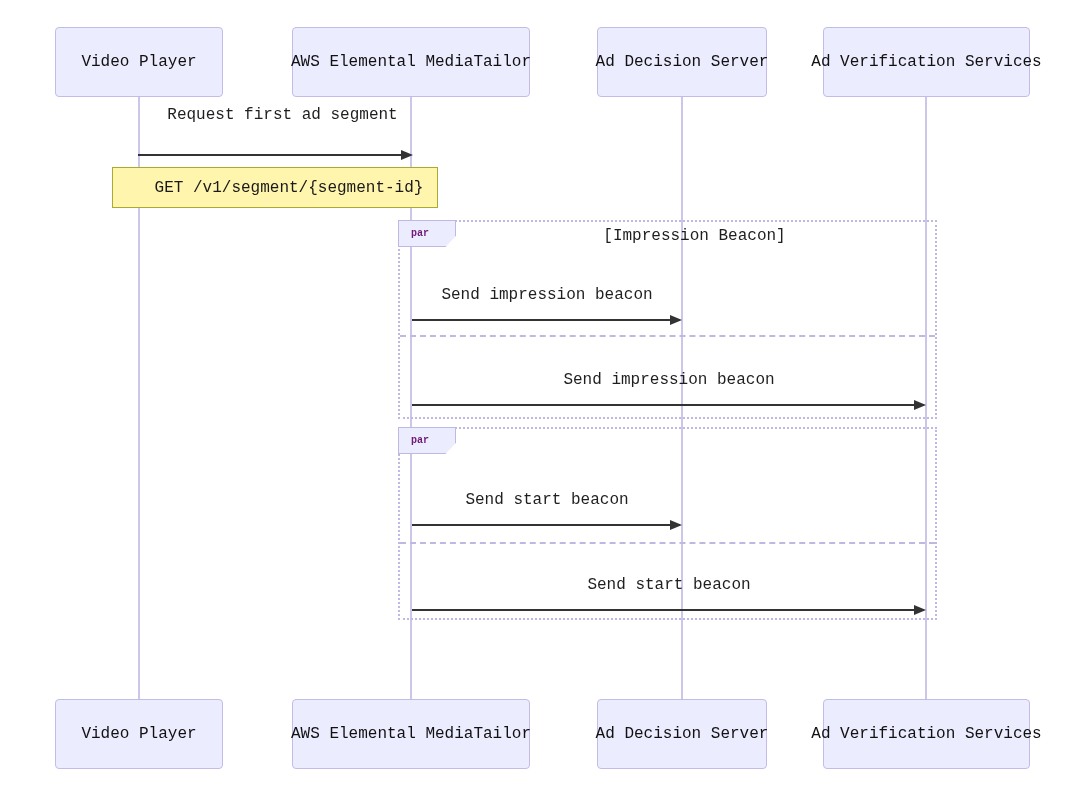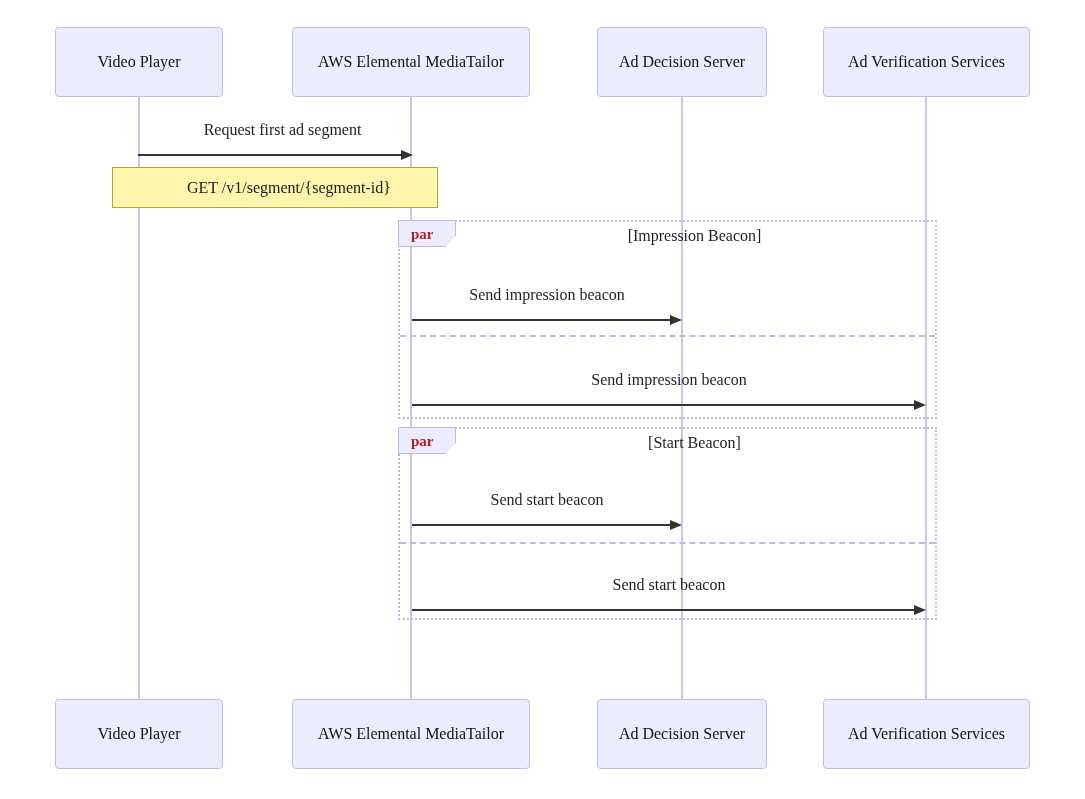--- a/index.html
+++ b/index.html
@@ -11,21 +11,21 @@
     --note-border:#AAAA33;
     --par-border:#BFB8E2;
     --arrow:#333333;
     --text:#1f1f1f;
   }
   html,body{margin:0;padding:0;background:var(--bg);}
   .diagram{
     position:relative;
     width:1085px;height:799px;
     background:var(--bg);
-    font-family:Liberation Serif, serif;
+    font-family:Liberation Mono, monospace;
     color:var(--text);
     overflow:hidden;
   }
   .lifeline{
     position:absolute;top:97px;height:603px;width:2px;
     background:var(--lifeline);
   }
   .actor{
     position:absolute;height:70px;
     background:var(--actor-fill);
@@ -67,21 +67,21 @@
     border:2px dotted var(--par-border);
     box-sizing:border-box;
     background:transparent;
   }
   .par-tag{
     position:absolute;top:-2px;left:-2px;
     width:58px;height:27px;
     background:var(--actor-fill);
     border:1px solid var(--par-border);
     clip-path:polygon(0 0,100% 0,100% 58%,82% 100%,0 100%);
-    font-weight:bold;font-size:15px;color:#b91c1c;
+    font-weight:bold;font-size:10px;color:#701a75;
     line-height:26px;padding-left:12px;
     box-sizing:border-box;
   }
   .par-condition{
     position:absolute;top:5px;left:58px;right:4px;
     text-align:center;font-size:16px;color:var(--text);
     white-space:nowrap;
   }
   .par-divider{
     position:absolute;left:0;right:0;height:0;
@@ -96,40 +96,39 @@
   <div class="lifeline" style="left:138px"></div>
   <div class="lifeline" style="left:410px"></div>
   <div class="lifeline" style="left:681px"></div>
   <div class="lifeline" style="left:925px"></div>
 
   <div class="actor" style="left:55px;top:27px;width:168px">Video Player</div>
   <div class="actor" style="left:292px;top:27px;width:238px">AWS Elemental MediaTailor</div>
   <div class="actor" style="left:597px;top:27px;width:170px">Ad Decision Server</div>
   <div class="actor" style="left:823px;top:27px;width:207px">Ad Verification Services</div>
 
-  <div class="msg-label" style="left:138px;top:121px;width:289px">Request first ad segment</div>
+  <div class="msg-label" style="left:138px;top:106px;width:289px">Request first ad segment</div>
   <div class="arrow" style="left:138px;top:154px;width:273px"></div>
 
   <div class="note" style="left:112px;top:167px;width:326px;height:41px">GET /v1/segment/{segment-id}</div>
 
   <div class="par" style="left:398px;top:220px;width:539px;height:199px">
     <div class="par-tag">par</div>
     <div class="par-condition">[Impression Beacon]</div>
     <div class="par-divider" style="top:113px"></div>
   </div>
 
   <div class="msg-label" style="left:412px;top:286px;width:270px">Send impression beacon</div>
   <div class="arrow" style="left:412px;top:319px;width:268px"></div>
 
   <div class="msg-label" style="left:412px;top:371px;width:514px">Send impression beacon</div>
   <div class="arrow" style="left:412px;top:404px;width:512px"></div>
 
   <div class="par" style="left:398px;top:427px;width:539px;height:193px">
     <div class="par-tag">par</div>
-    <div class="par-condition">[Start Beacon]</div>
     <div class="par-divider" style="top:113px"></div>
   </div>
 
   <div class="msg-label" style="left:412px;top:491px;width:270px">Send start beacon</div>
   <div class="arrow" style="left:412px;top:524px;width:268px"></div>
 
   <div class="msg-label" style="left:412px;top:576px;width:514px">Send start beacon</div>
   <div class="arrow" style="left:412px;top:609px;width:512px"></div>
 
 

